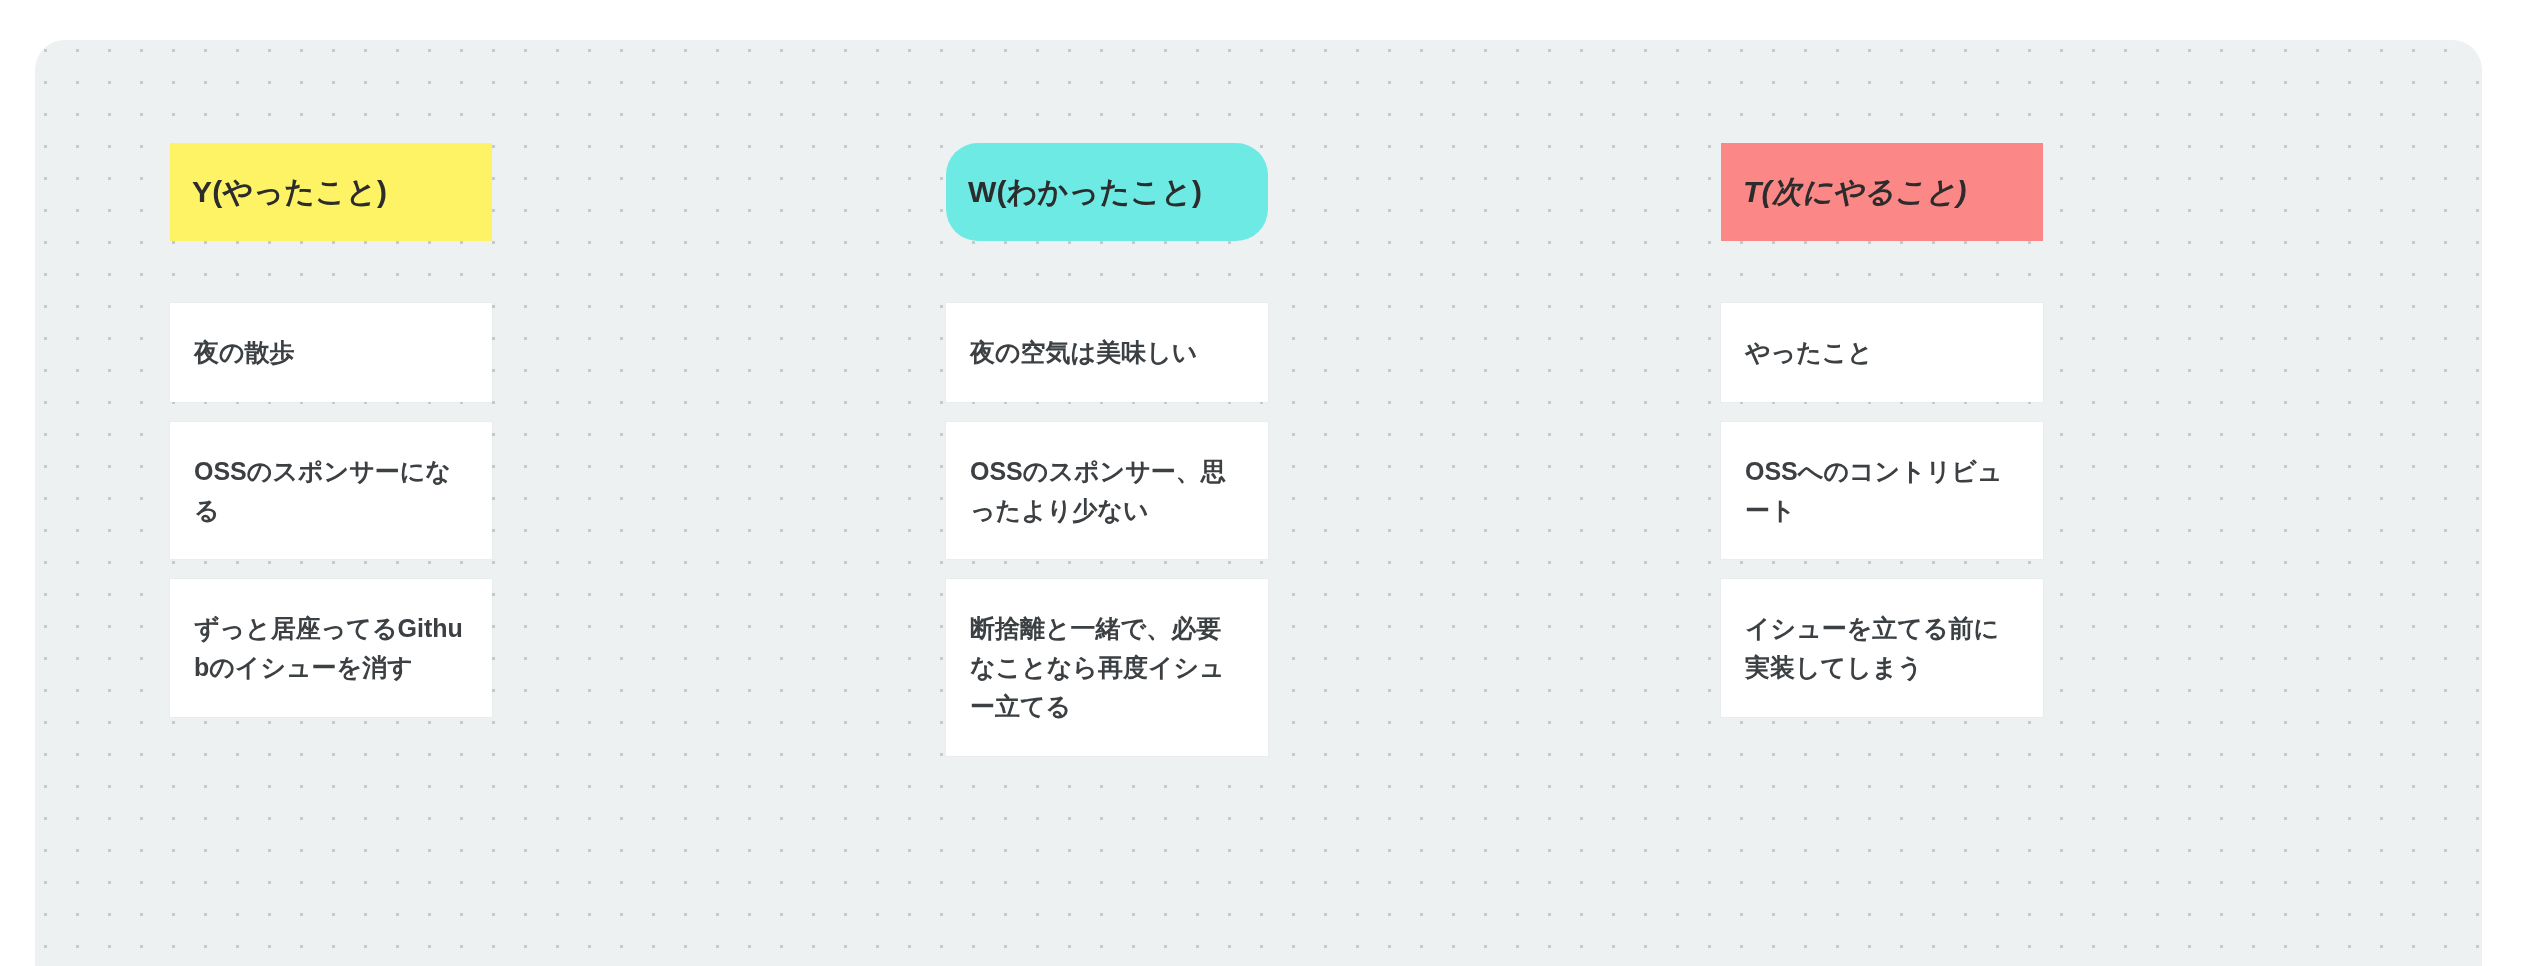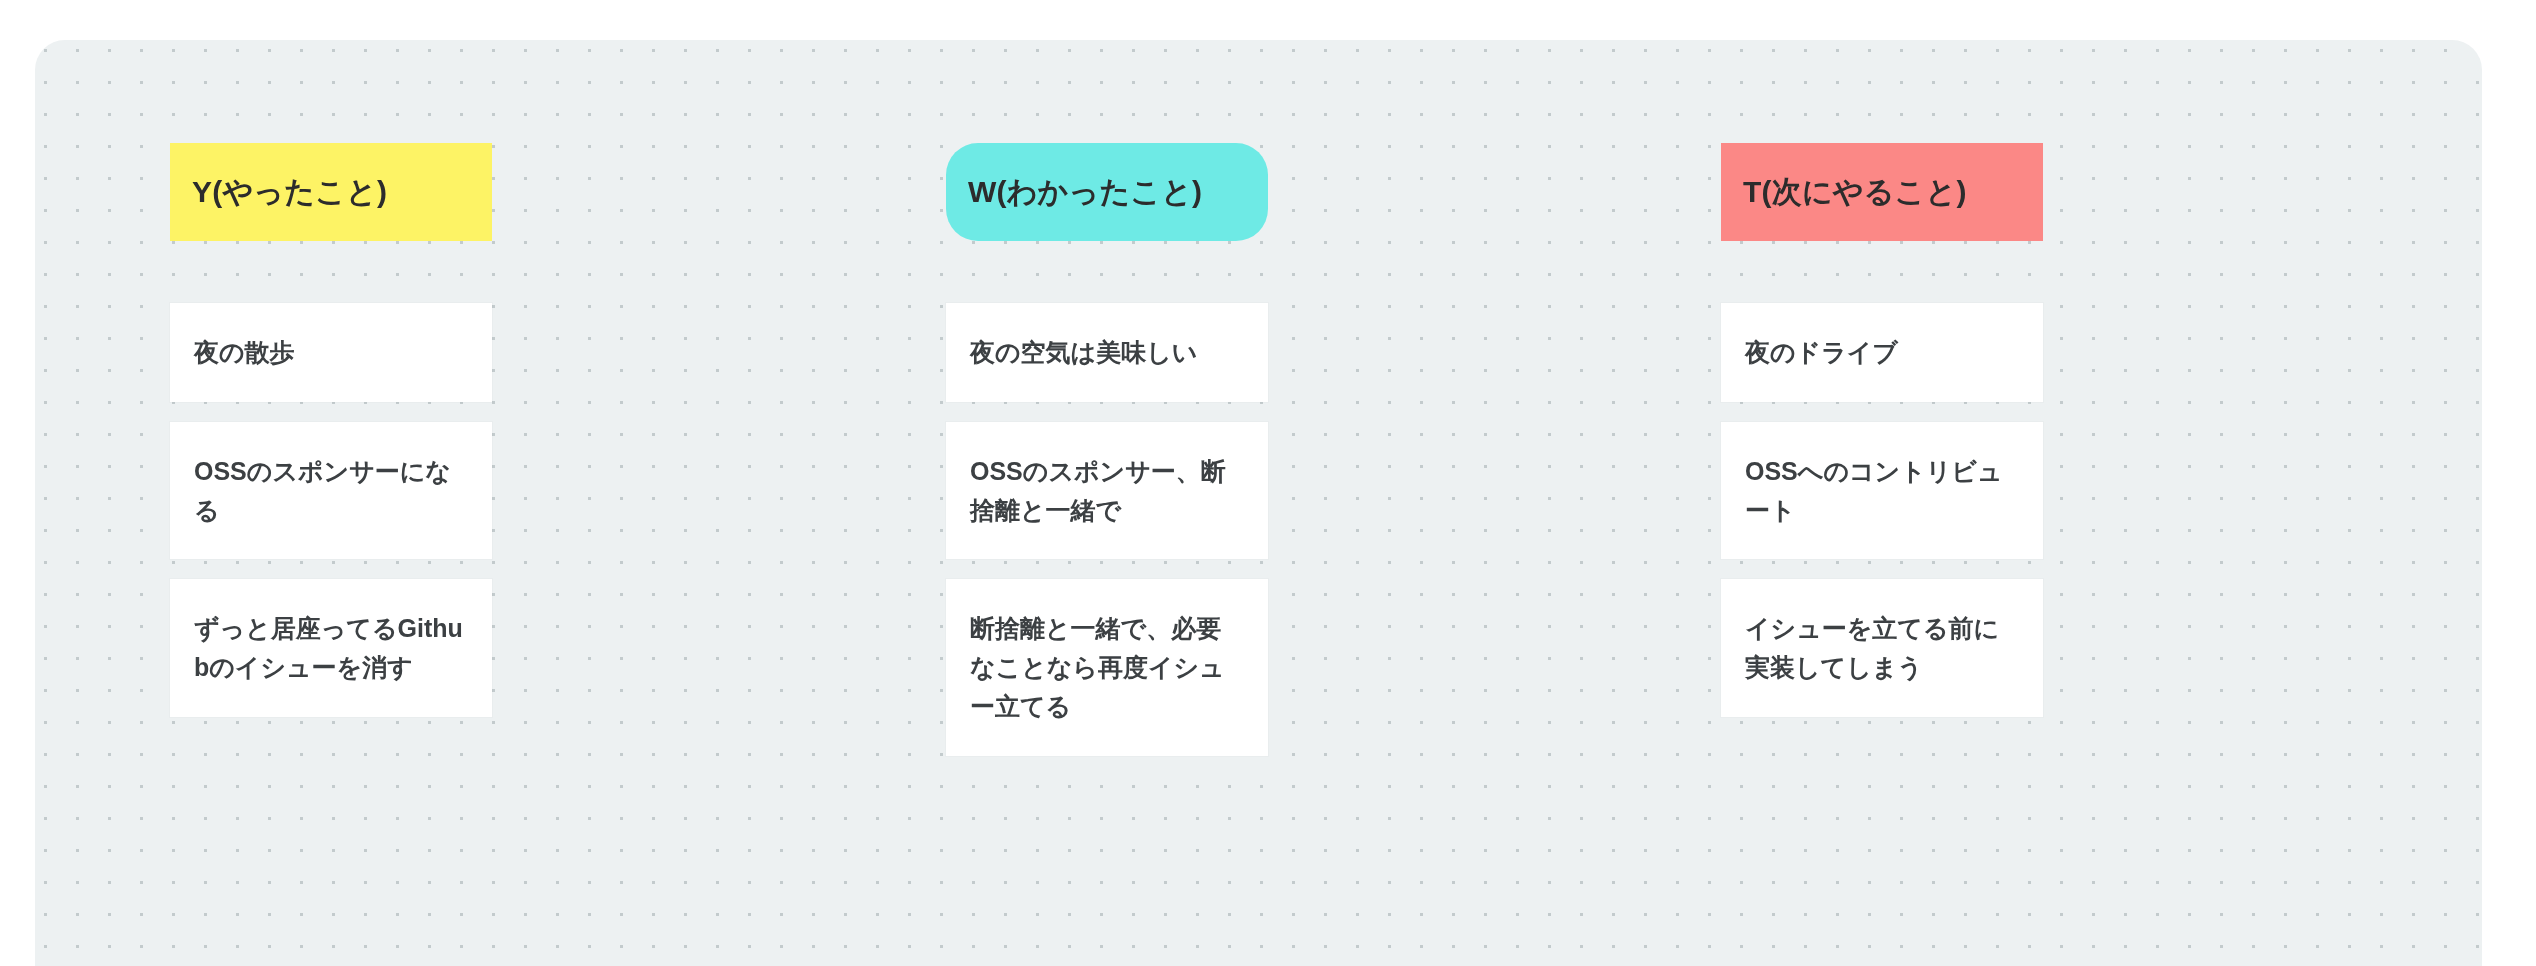--- a/index.html
+++ b/index.html
@@ -125,35 +125,35 @@
 
       <div class="column" data-col="1">
         <div class="column-header" style="background-color: rgb(110, 234, 229); border-radius: 32px;">
           <span class="column-header-title">W(わかったこと)</span>
         </div>
         <div class="card-list">
           <div class="card">
             <span class="card-text">夜の空気は美味しい</span>
           </div>
           <div class="card">
-            <span class="card-text">OSSのスポンサー、断捨離と一緒で</span>
+            <span class="card-text">OSSのスポンサー、思ったより少ない</span>
           </div>
           <div class="card">
             <span class="card-text">断捨離と一緒で、必要なことなら再度イシュー立てる</span>
           </div>
         </div>
       </div>
 
       <div class="column" data-col="2">
-        <div class="column-header" style="background-color: rgb(251, 136, 134);">
+        <div class="column-header" style="background-color: rgb(251, 136, 134); font-style: italic;">
           <span class="column-header-title">T(次にやること)</span>
         </div>
         <div class="card-list">
           <div class="card">
-            <span class="card-text">夜のドライブ</span>
+            <span class="card-text">やったこと</span>
           </div>
           <div class="card">
             <span class="card-text">OSSへのコントリビュート</span>
           </div>
           <div class="card">
             <span class="card-text">イシューを立てる前に実装してしまう</span>
           </div>
         </div>
       </div>
 

